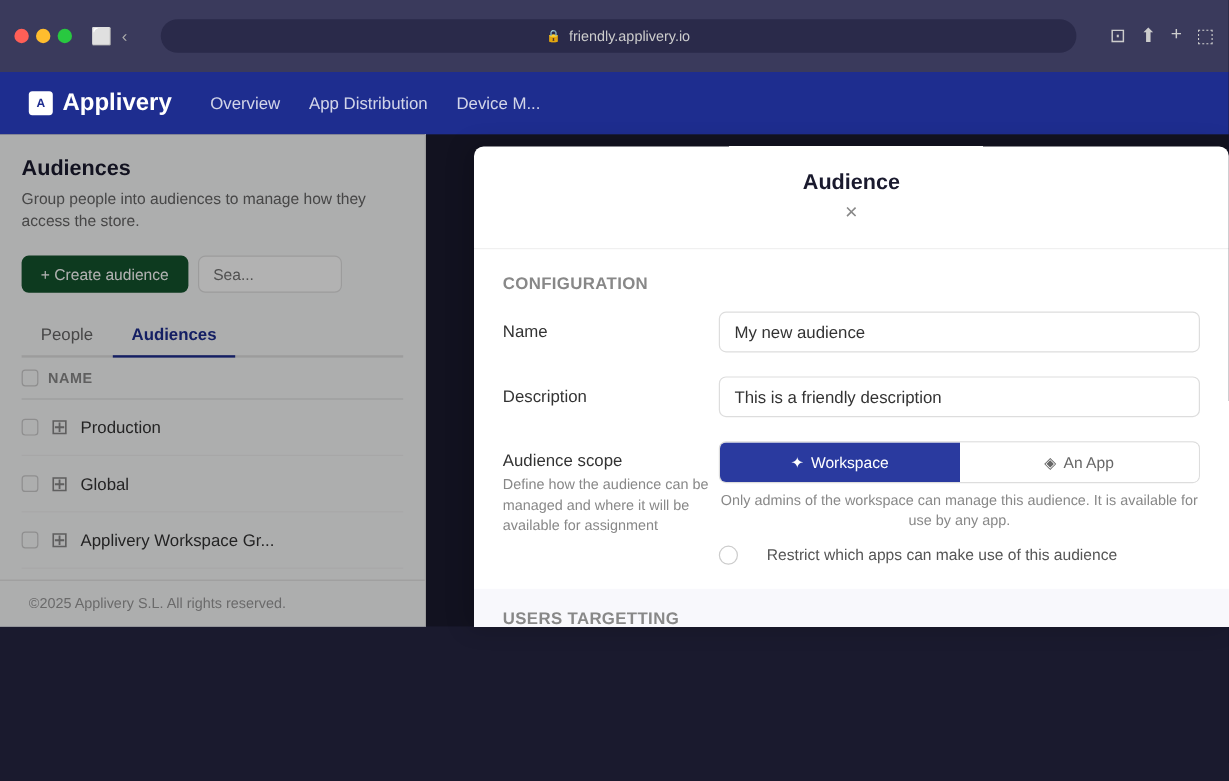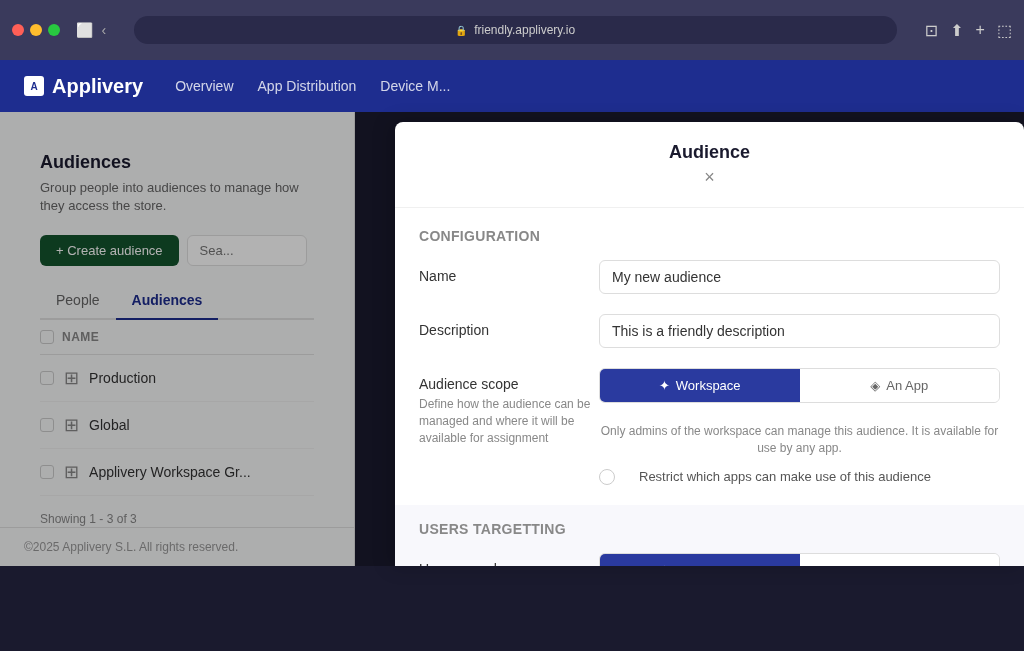--- a/index.html
+++ b/index.html
@@ -21,21 +21,21 @@
     .app-header { background: #1e2d8f; height: 52px; display: flex; align-items: center; padding: 0 24px; gap: 32px; }
     .app-logo { color: white; font-size: 20px; font-weight: 700; display: flex; align-items: center; gap: 8px; }
     .logo-icon { background: white; color: #1e2d8f; width: 20px; height: 20px; border-radius: 3px; display: flex; align-items: center; justify-content: center; font-size: 10px; font-weight: 900; }
     .nav-items { display: flex; gap: 24px; }
     .nav-item { color: rgba(255,255,255,0.8); font-size: 14px; cursor: pointer; }
 
     
     .main-content { display: flex; flex: 1; position: relative; }
 
     
-    .left-panel { background: #f8f9fa; width: 355px; padding: 40px; border-right: 1px solid #e0e0e0; position: relative; }
+    .left-panel { background: #f8f9fa; width: 355px; padding: 18px; border-right: 1px solid #e0e0e0; position: relative; }
     .panel-title { font-size: 18px; font-weight: 700; color: #1a1a2e; margin-bottom: 6px; }
     .panel-desc { font-size: 13px; color: #666; line-height: 1.4; margin-bottom: 20px; }
     .create-btn { background: #14532d; color: white; border: none; padding: 8px 16px; border-radius: 6px; font-size: 13px; cursor: pointer; display: flex; align-items: center; gap: 6px; }
     .tabs-row { display: flex; gap: 0; border-bottom: 2px solid #e0e0e0; margin-bottom: 0; }
     .tab { padding: 10px 16px; font-size: 14px; color: #666; cursor: pointer; }
     .tab.active { color: #1e2d8f; border-bottom: 2px solid #1e2d8f; margin-bottom: -2px; font-weight: 600; }
     .search-box { border: 1px solid #e0e0e0; border-radius: 6px; padding: 7px 12px; font-size: 13px; width: 120px; }
     .table-header { display: flex; align-items: center; gap: 8px; padding: 10px 0; border-bottom: 1px solid #e0e0e0; }
     .col-header { font-size: 12px; color: #888; font-weight: 600; text-transform: uppercase; letter-spacing: 0.5px; }
     .table-row { display: flex; align-items: center; gap: 10px; padding: 12px 0; border-bottom: 1px solid #f0f0f0; }
@@ -61,21 +61,21 @@
     .form-label { font-size: 14px; color: #333; font-weight: 500; }
     .form-label-desc { font-size: 12px; color: #888; margin-top: 4px; line-height: 1.4; }
     .form-control-col { flex: 1; }
     .text-input { width: 100%; border: 1px solid #ddd; border-radius: 6px; padding: 8px 12px; font-size: 14px; color: #333; outline: none; }
 
     
     .toggle-group { display: flex; border-radius: 6px; overflow: hidden; border: 1px solid #ddd; width: 100%; }
     .toggle-btn { flex: 1; padding: 9px 12px; font-size: 13px; border: none; cursor: pointer; display: flex; align-items: center; justify-content: center; gap: 6px; }
     .toggle-btn.active { background: #2a3a9f; color: white; }
     .toggle-btn.inactive { background: white; color: #666; }
-    .toggle-hint { font-size: 12px; color: #888; text-align: center; margin-top: 20px; line-height: 1.4; }
+    .toggle-hint { font-size: 12px; color: #888; text-align: center; margin-top: 6px; line-height: 1.4; }
 
     .checkbox-row { display: flex; align-items: center; gap: 24px; margin-top: 12px; }
     .checkbox-round { width: 16px; height: 16px; border: 1px solid #ccc; border-radius: 50%; flex-shrink: 0; }
     .checkbox-label { font-size: 13px; color: #555; }
 
     
     .footer { background: #f8f9fa; padding: 12px 24px; font-size: 12px; color: #999; border-top: 1px solid #e0e0e0; }
   </style>
 </head>
 <body>

